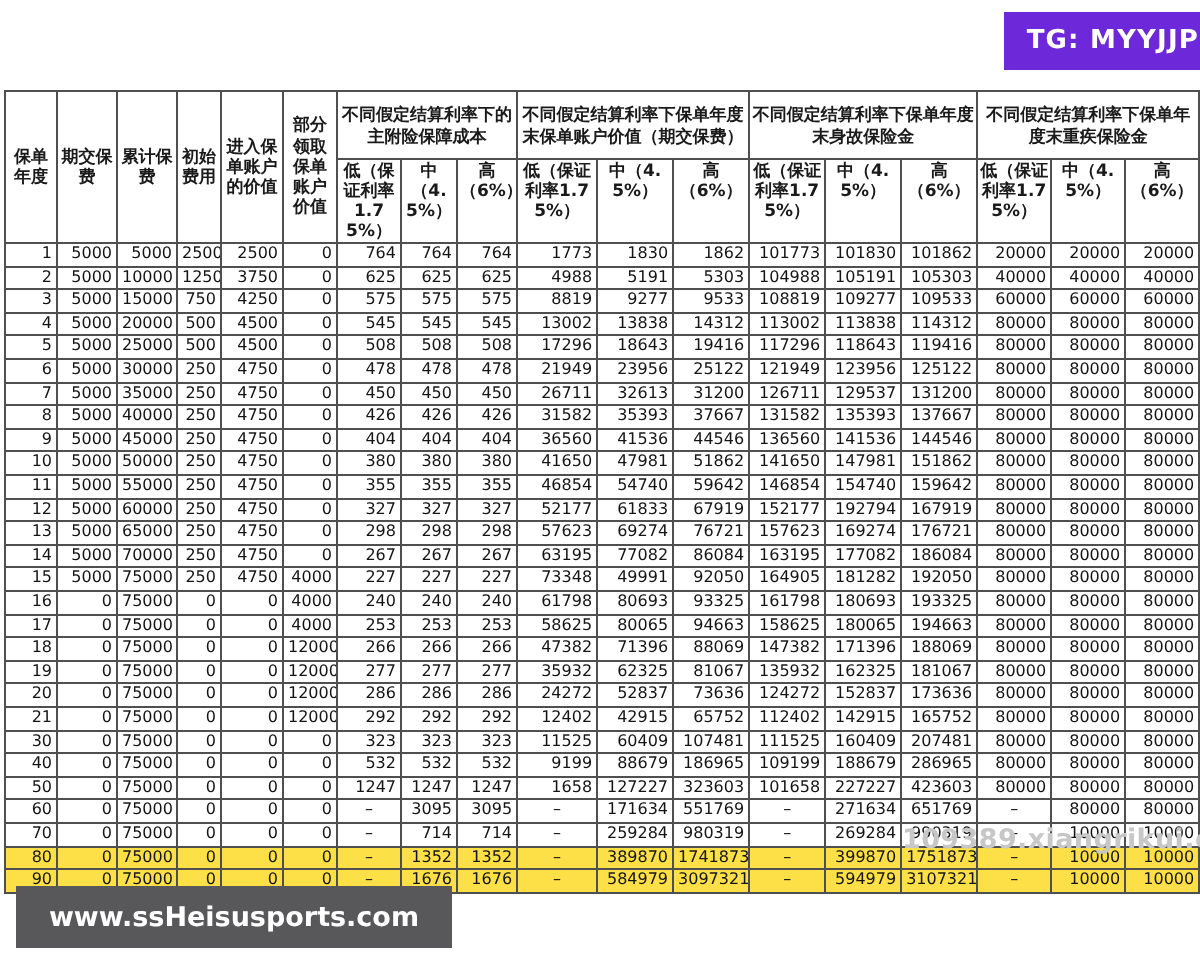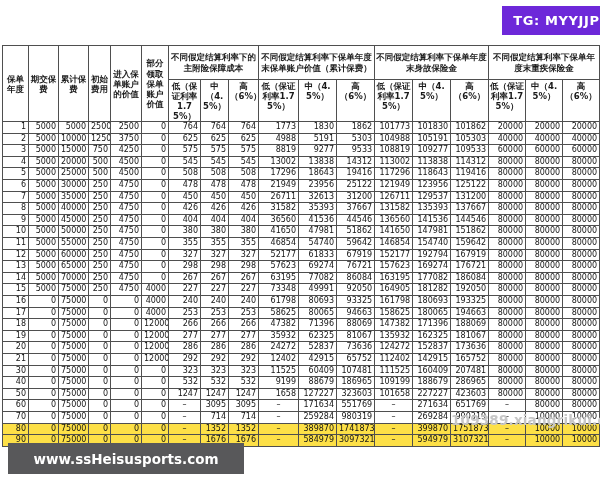--- a/index.html
+++ b/index.html
@@ -6,21 +6,21 @@
   .page {
     position:relative; width:600px; height:480px; background:#ffffff;
     font-family:"DejaVu Sans", sans-serif; overflow:hidden;
   }
   .tg-badge {
     position:absolute; left:502px; top:6px; width:119px; height:29px;
     background:#6d28d9; color:#ffffff; font-weight:bold; font-size:13px;
     letter-spacing:0.6px; display:flex; align-items:center; justify-content:center;
   }
   .site-badge {
-    position:absolute; left:8px; top:443px; width:236px; height:31px;
+    position:absolute; left:8px; top:443px; width:218px; height:31px;
     background:#58585a; color:#ffffff; font-weight:bold; font-size:13.5px;
     display:flex; align-items:center; justify-content:center;
   }
   .watermark {
     position:absolute; left:451px; top:412px; width:150px;
     color:#c7c7c7; font-size:13.5px; font-weight:bold; letter-spacing:0.2px;
     z-index:5; white-space:nowrap; overflow:hidden;
   }
   .table-wrap { position:absolute; left:2px; top:45px; }
   table {
@@ -74,21 +74,21 @@
         </colgroup>
         <thead>
           <tr>
             <th class="sh" rowspan="2">保单年度</th>
             <th class="sh" rowspan="2">期交保费</th>
             <th class="sh" rowspan="2">累计保费</th>
             <th class="sh" rowspan="2">初始费用</th>
             <th class="sh" rowspan="2">进入保单账户的价值</th>
             <th class="sh" rowspan="2">部分领取保单账户价值</th>
             <th class="gh" colspan="3">不同假定结算利率下的主附险保障成本</th>
-            <th class="gh" colspan="3">不同假定结算利率下保单年度末保单账户价值（累计保费）</th>
+            <th class="gh" colspan="3">不同假定结算利率下保单年度末保单账户价值（期交保费）</th>
             <th class="gh" colspan="3">不同假定结算利率下保单年度末身故保险金</th>
             <th class="gh" colspan="3">不同假定结算利率下保单年度末重疾保险金</th>
           </tr>
           <tr>
             <th class="rh">低（保证利率1.75%）</th>
             <th class="rh">中（4.5%）</th>
             <th class="rh">高（6%）</th>
             <th class="rh">低（保证利率1.75%）</th>
             <th class="rh">中（4.5%）</th>
             <th class="rh">高（6%）</th>

